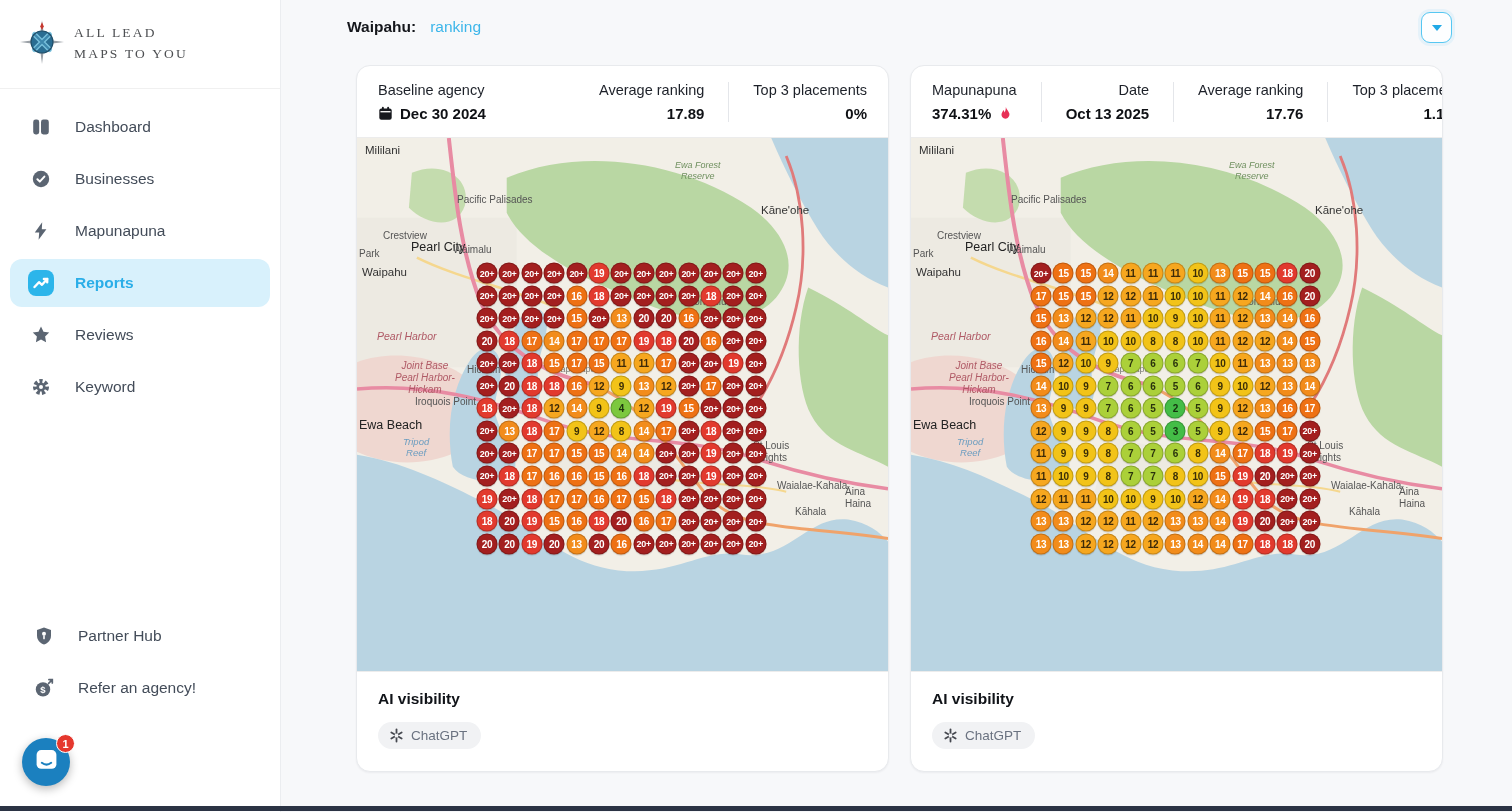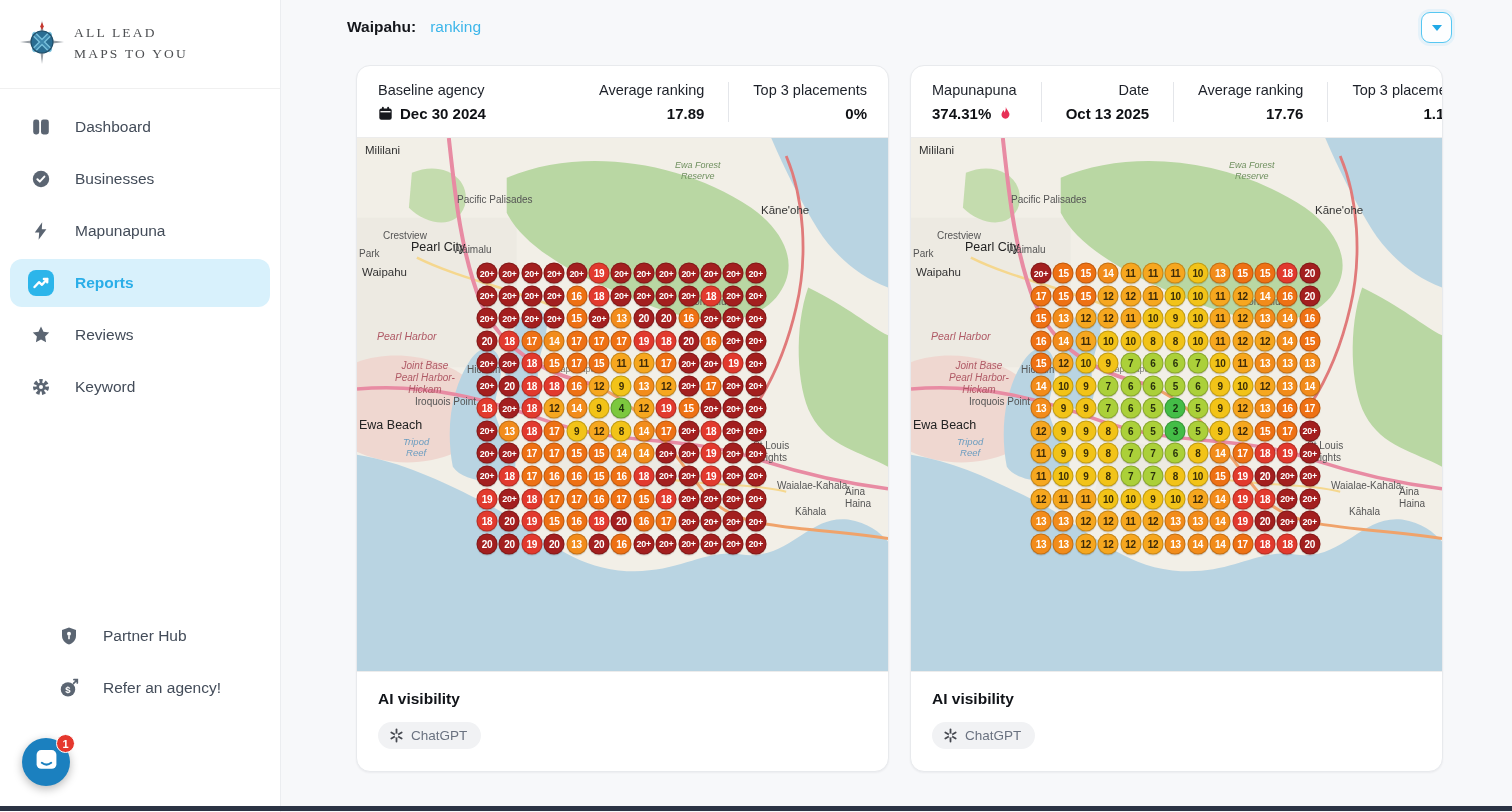--- a/index.html
+++ b/index.html
@@ -15,21 +15,21 @@
     letter-spacing:2.2px; color:#4d4f52; line-height:1.55; white-space:pre-line; }
   .nav { padding:14px 10px 0 10px; }
   .nav-item { display:flex; align-items:center; gap:21px; padding:11px 18px;
     border-radius:12px; cursor:pointer; margin-bottom:4px; }
   .nav-icon { width:26px; height:26px; display:flex; align-items:center; justify-content:center; flex:none; }
   .nav-icon svg { width:20px; height:20px; }
   .nav-item.active { background:var(--active-bg,#d8f1fc); }
   .nav-item.active .nav-icon svg { width:26px; height:26px; }
   .nav-label { font-size:15.5px; color:#434c59; font-weight:500; }
   .nav-item.active .nav-label { color:#2aaee8; font-weight:600; }
-  .nav-footer { position:absolute; bottom:96px; left:28px; right:10px; }
+  .nav-footer { position:absolute; bottom:96px; left:3px; right:10px; }
 
   .chat-launcher { position:fixed; left:22px; bottom:26px; width:48px; height:48px;
     border-radius:50%; background:var(--chat,#1b80bf); display:flex; align-items:center;
     justify-content:center; box-shadow:0 3px 10px rgba(0,0,0,.28); cursor:pointer; z-index:20; }
   .chat-badge { position:absolute; top:-4px; right:-5px; min-width:19px; height:19px;
     border-radius:10px; background:#e5382e; color:#fff; font-size:11px; font-weight:700;
     display:flex; align-items:center; justify-content:center; border:1.5px solid #fff; }
 
   
   .main { margin-left:281px; height:100%; position:relative; }

